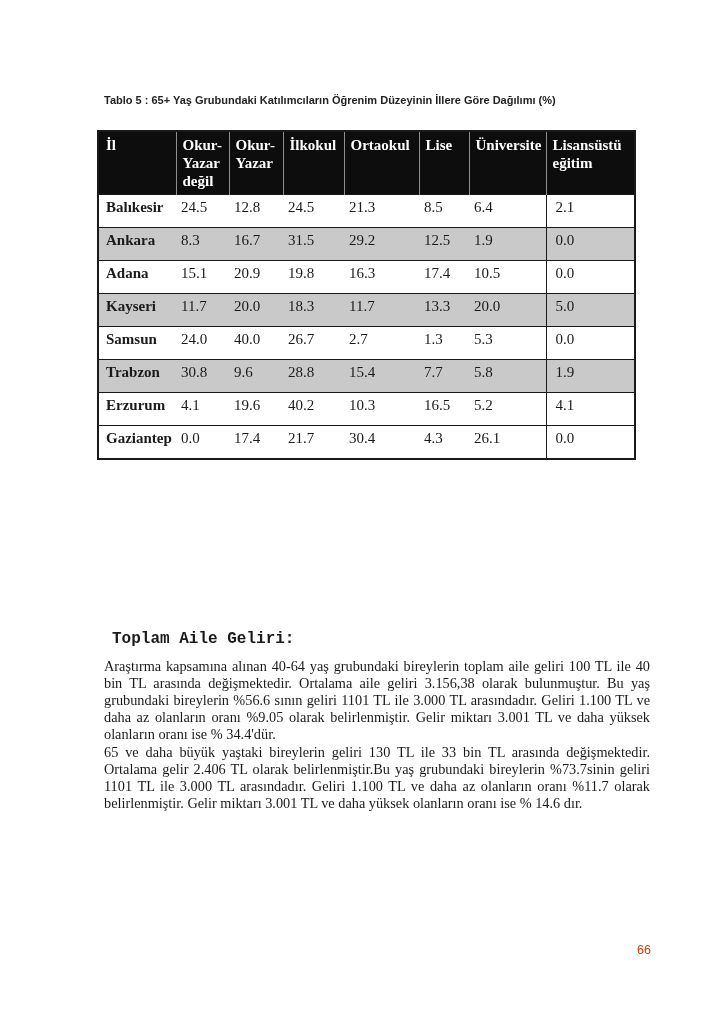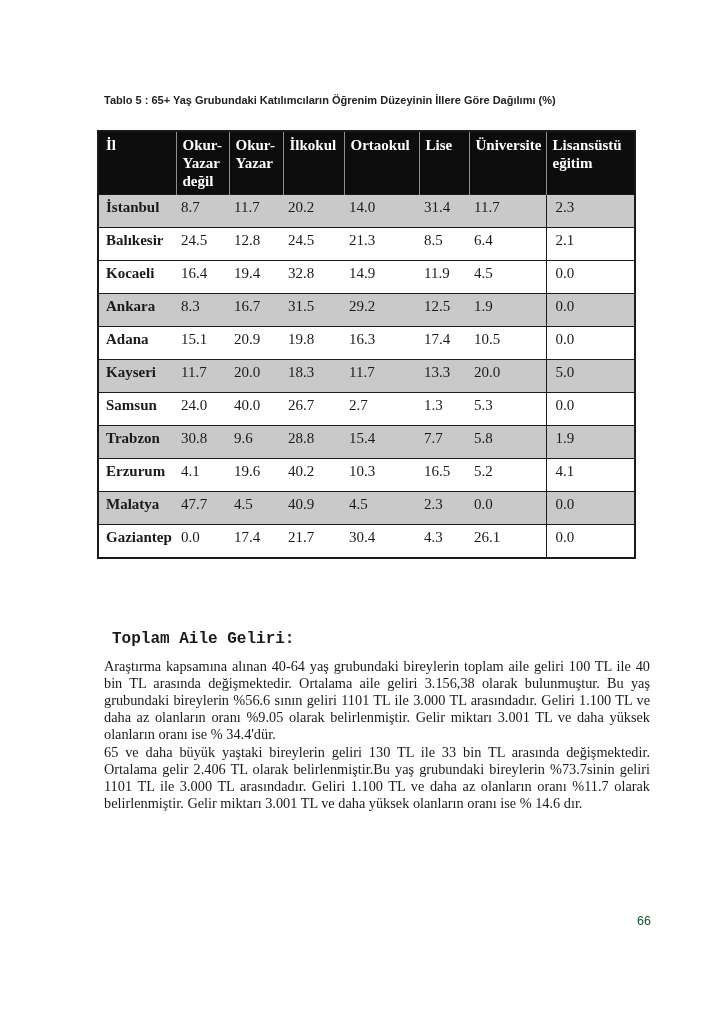--- a/index.html
+++ b/index.html
@@ -53,23 +53,23 @@
     font-weight:bold;font-size:16px;line-height:21px;margin:8px;font-family:Liberation Mono, monospace;
   }
   .body-par{
     margin:2px 0 0 0;
     font-size:14.3px;line-height:17px;
     text-align:justify;
   }
   #paragraph-2{margin-top:1px;}
   
   #page-number{
-    position:absolute;left:637px;top:914px;
+    position:absolute;left:637px;top:943px;
     font-family:"Liberation Sans","DejaVu Sans",sans-serif;
-    font-size:12.5px;color:#14532d;
+    font-size:12.5px;color:#c2410c;
   }
 </style>
 </head>
 <body>
 
 <div id="page">
 
   <div id="caption">Tablo 5 : 65+ Yaş Grubundaki Katılımcıların Öğrenim Düzeyinin İllere Göre Dağılımı (%)</div>
 
   <div id="table-wrap">
@@ -90,49 +90,29 @@
             <th>Okur-Yazar değil</th>
             <th>Okur-Yazar</th>
             <th>İlkokul</th>
             <th>Ortaokul</th>
             <th>Lise</th>
             <th>Üniversite</th>
             <th>Lisansüstü eğitim</th>
           </tr>
       </thead>
       <tbody id="table-body">
-          <tr class="shaded">
-            <th class="row-label">İstanbul</th>
-            <td>8.7</td>
-            <td>11.7</td>
-            <td>20.2</td>
-            <td>14.0</td>
-            <td>31.4</td>
-            <td>11.7</td>
-            <td>2.3</td>
-          </tr>
           <tr>
             <th class="row-label">Balıkesir</th>
             <td>24.5</td>
             <td>12.8</td>
             <td>24.5</td>
             <td>21.3</td>
             <td>8.5</td>
             <td>6.4</td>
             <td>2.1</td>
-          </tr>
-          <tr>
-            <th class="row-label">Kocaeli</th>
-            <td>16.4</td>
-            <td>19.4</td>
-            <td>32.8</td>
-            <td>14.9</td>
-            <td>11.9</td>
-            <td>4.5</td>
-            <td>0.0</td>
           </tr>
           <tr class="shaded">
             <th class="row-label">Ankara</th>
             <td>8.3</td>
             <td>16.7</td>
             <td>31.5</td>
             <td>29.2</td>
             <td>12.5</td>
             <td>1.9</td>
             <td>0.0</td>
@@ -180,30 +160,20 @@
           <tr>
             <th class="row-label">Erzurum</th>
             <td>4.1</td>
             <td>19.6</td>
             <td>40.2</td>
             <td>10.3</td>
             <td>16.5</td>
             <td>5.2</td>
             <td>4.1</td>
           </tr>
-          <tr class="shaded">
-            <th class="row-label">Malatya</th>
-            <td>47.7</td>
-            <td>4.5</td>
-            <td>40.9</td>
-            <td>4.5</td>
-            <td>2.3</td>
-            <td>0.0</td>
-            <td>0.0</td>
-          </tr>
           <tr>
             <th class="row-label">Gaziantep</th>
             <td>0.0</td>
             <td>17.4</td>
             <td>21.7</td>
             <td>30.4</td>
             <td>4.3</td>
             <td>26.1</td>
             <td>0.0</td>
           </tr>

